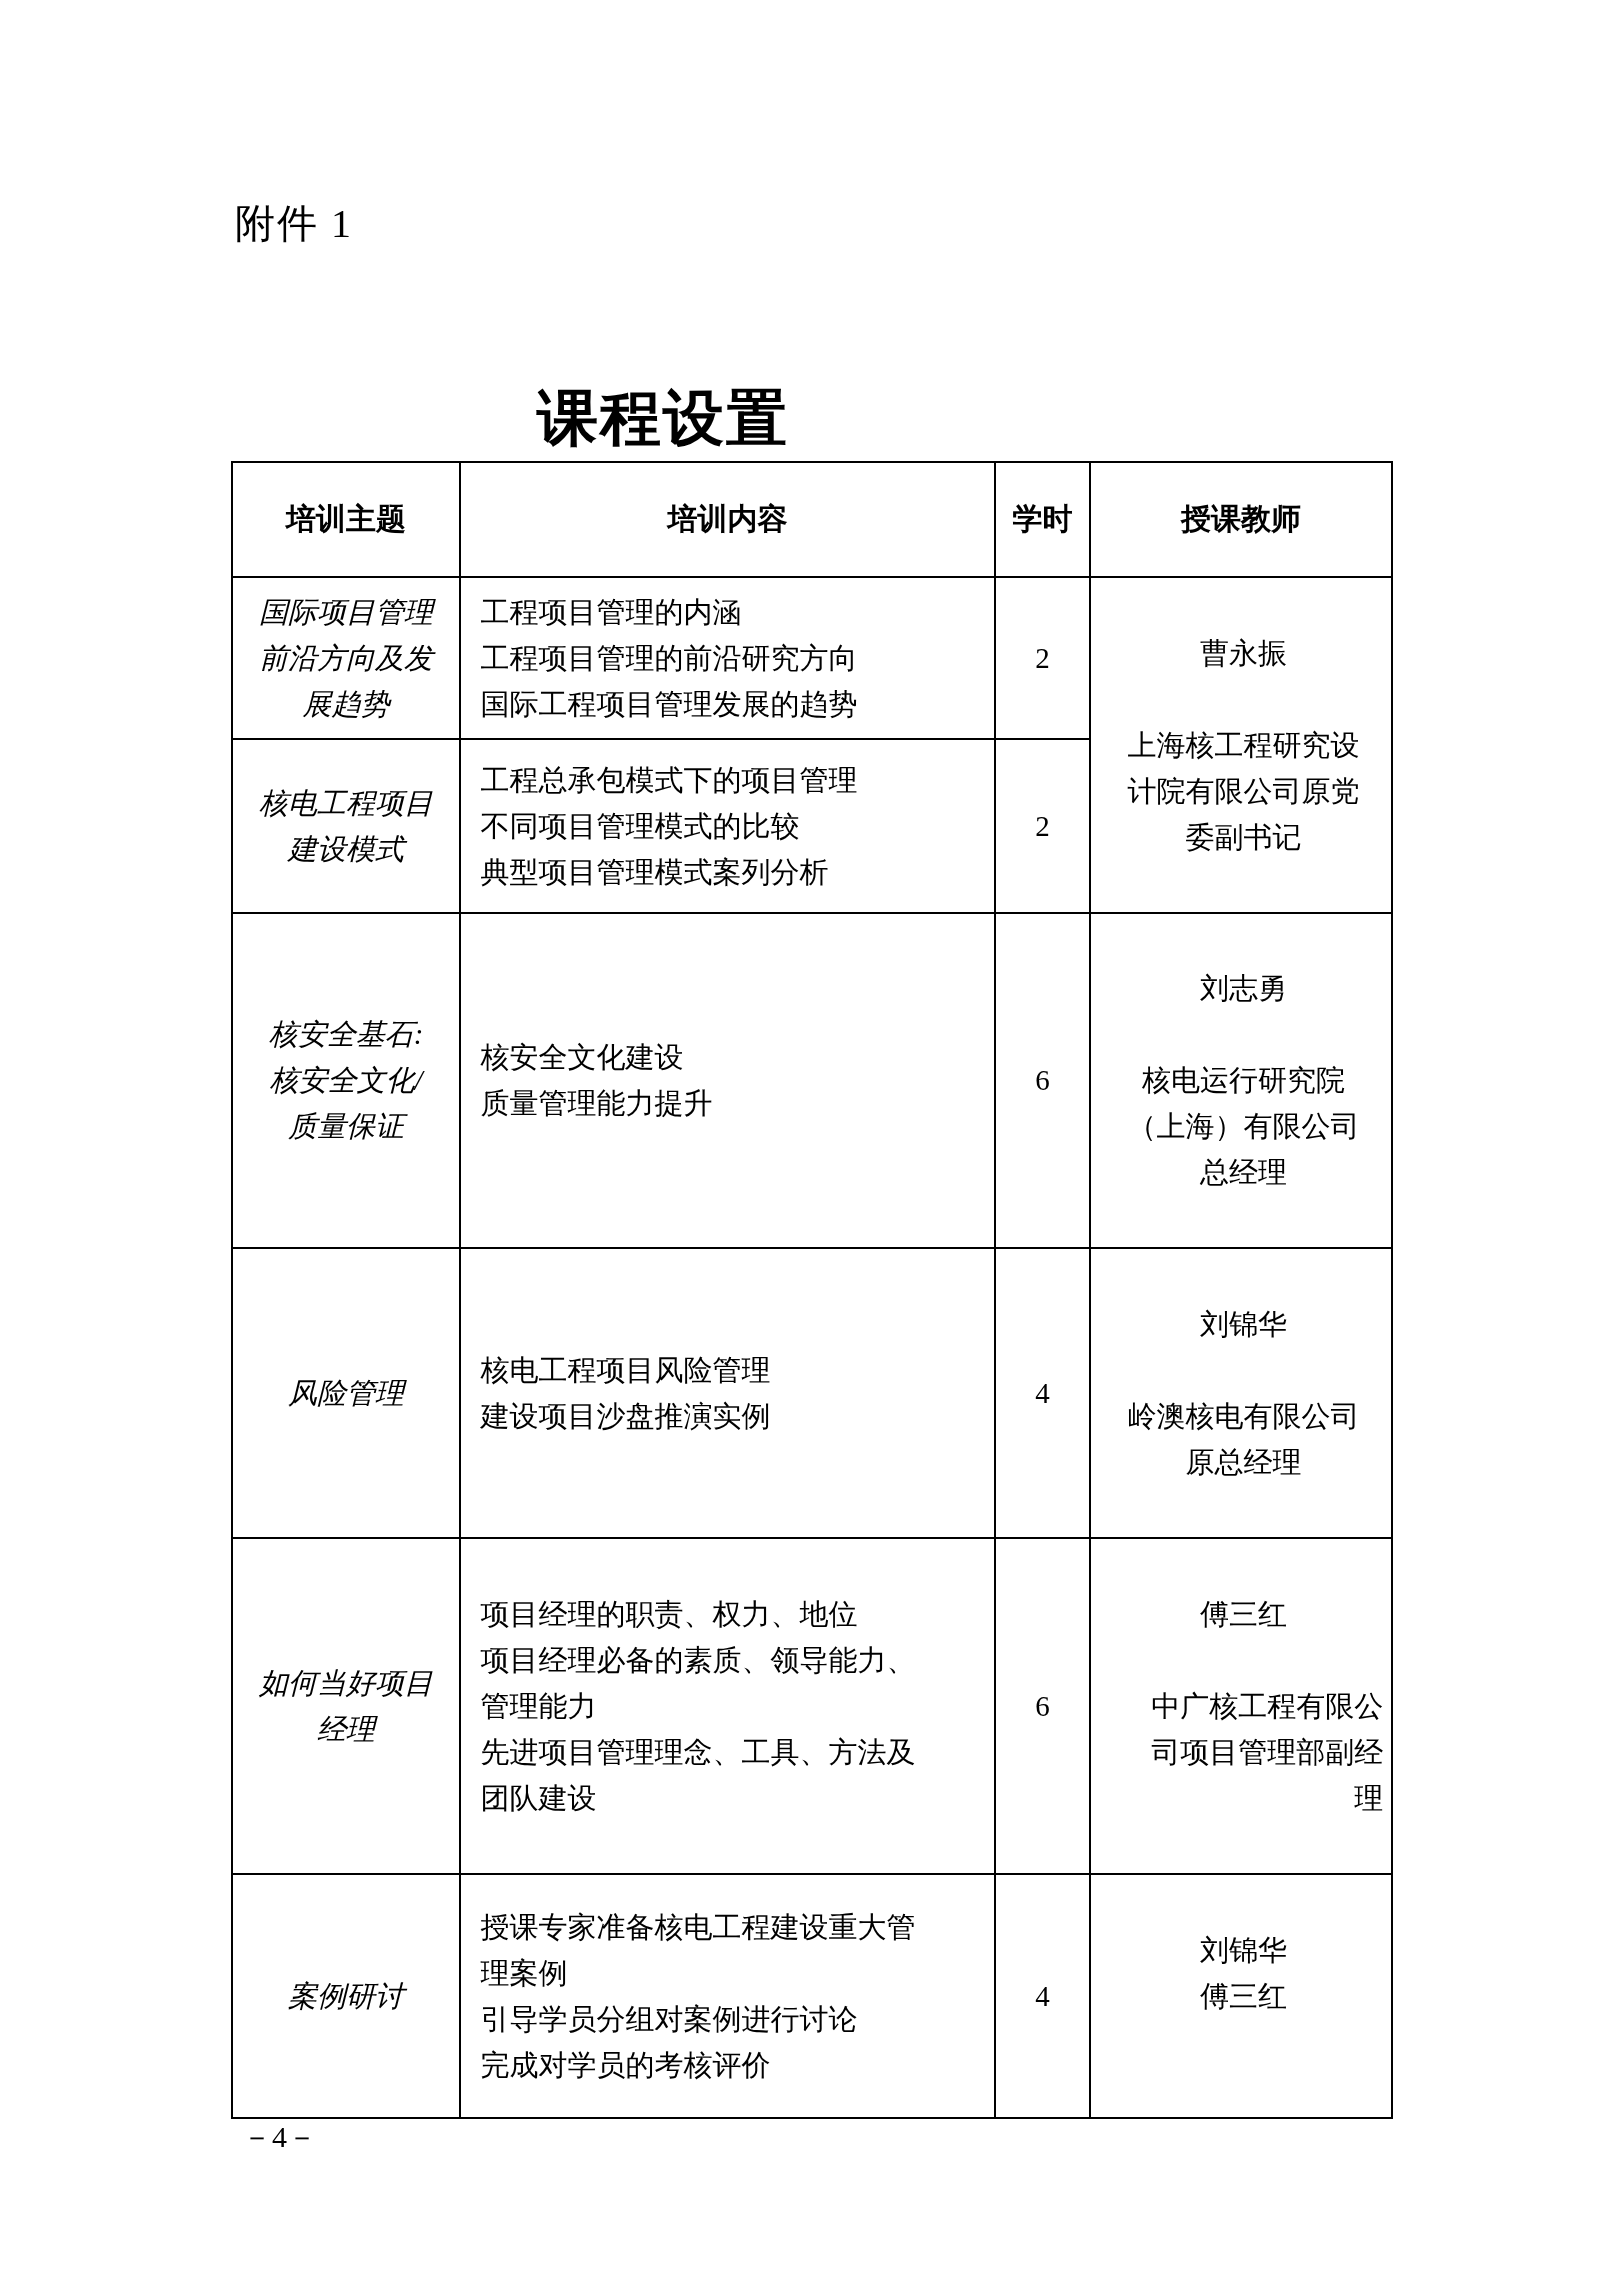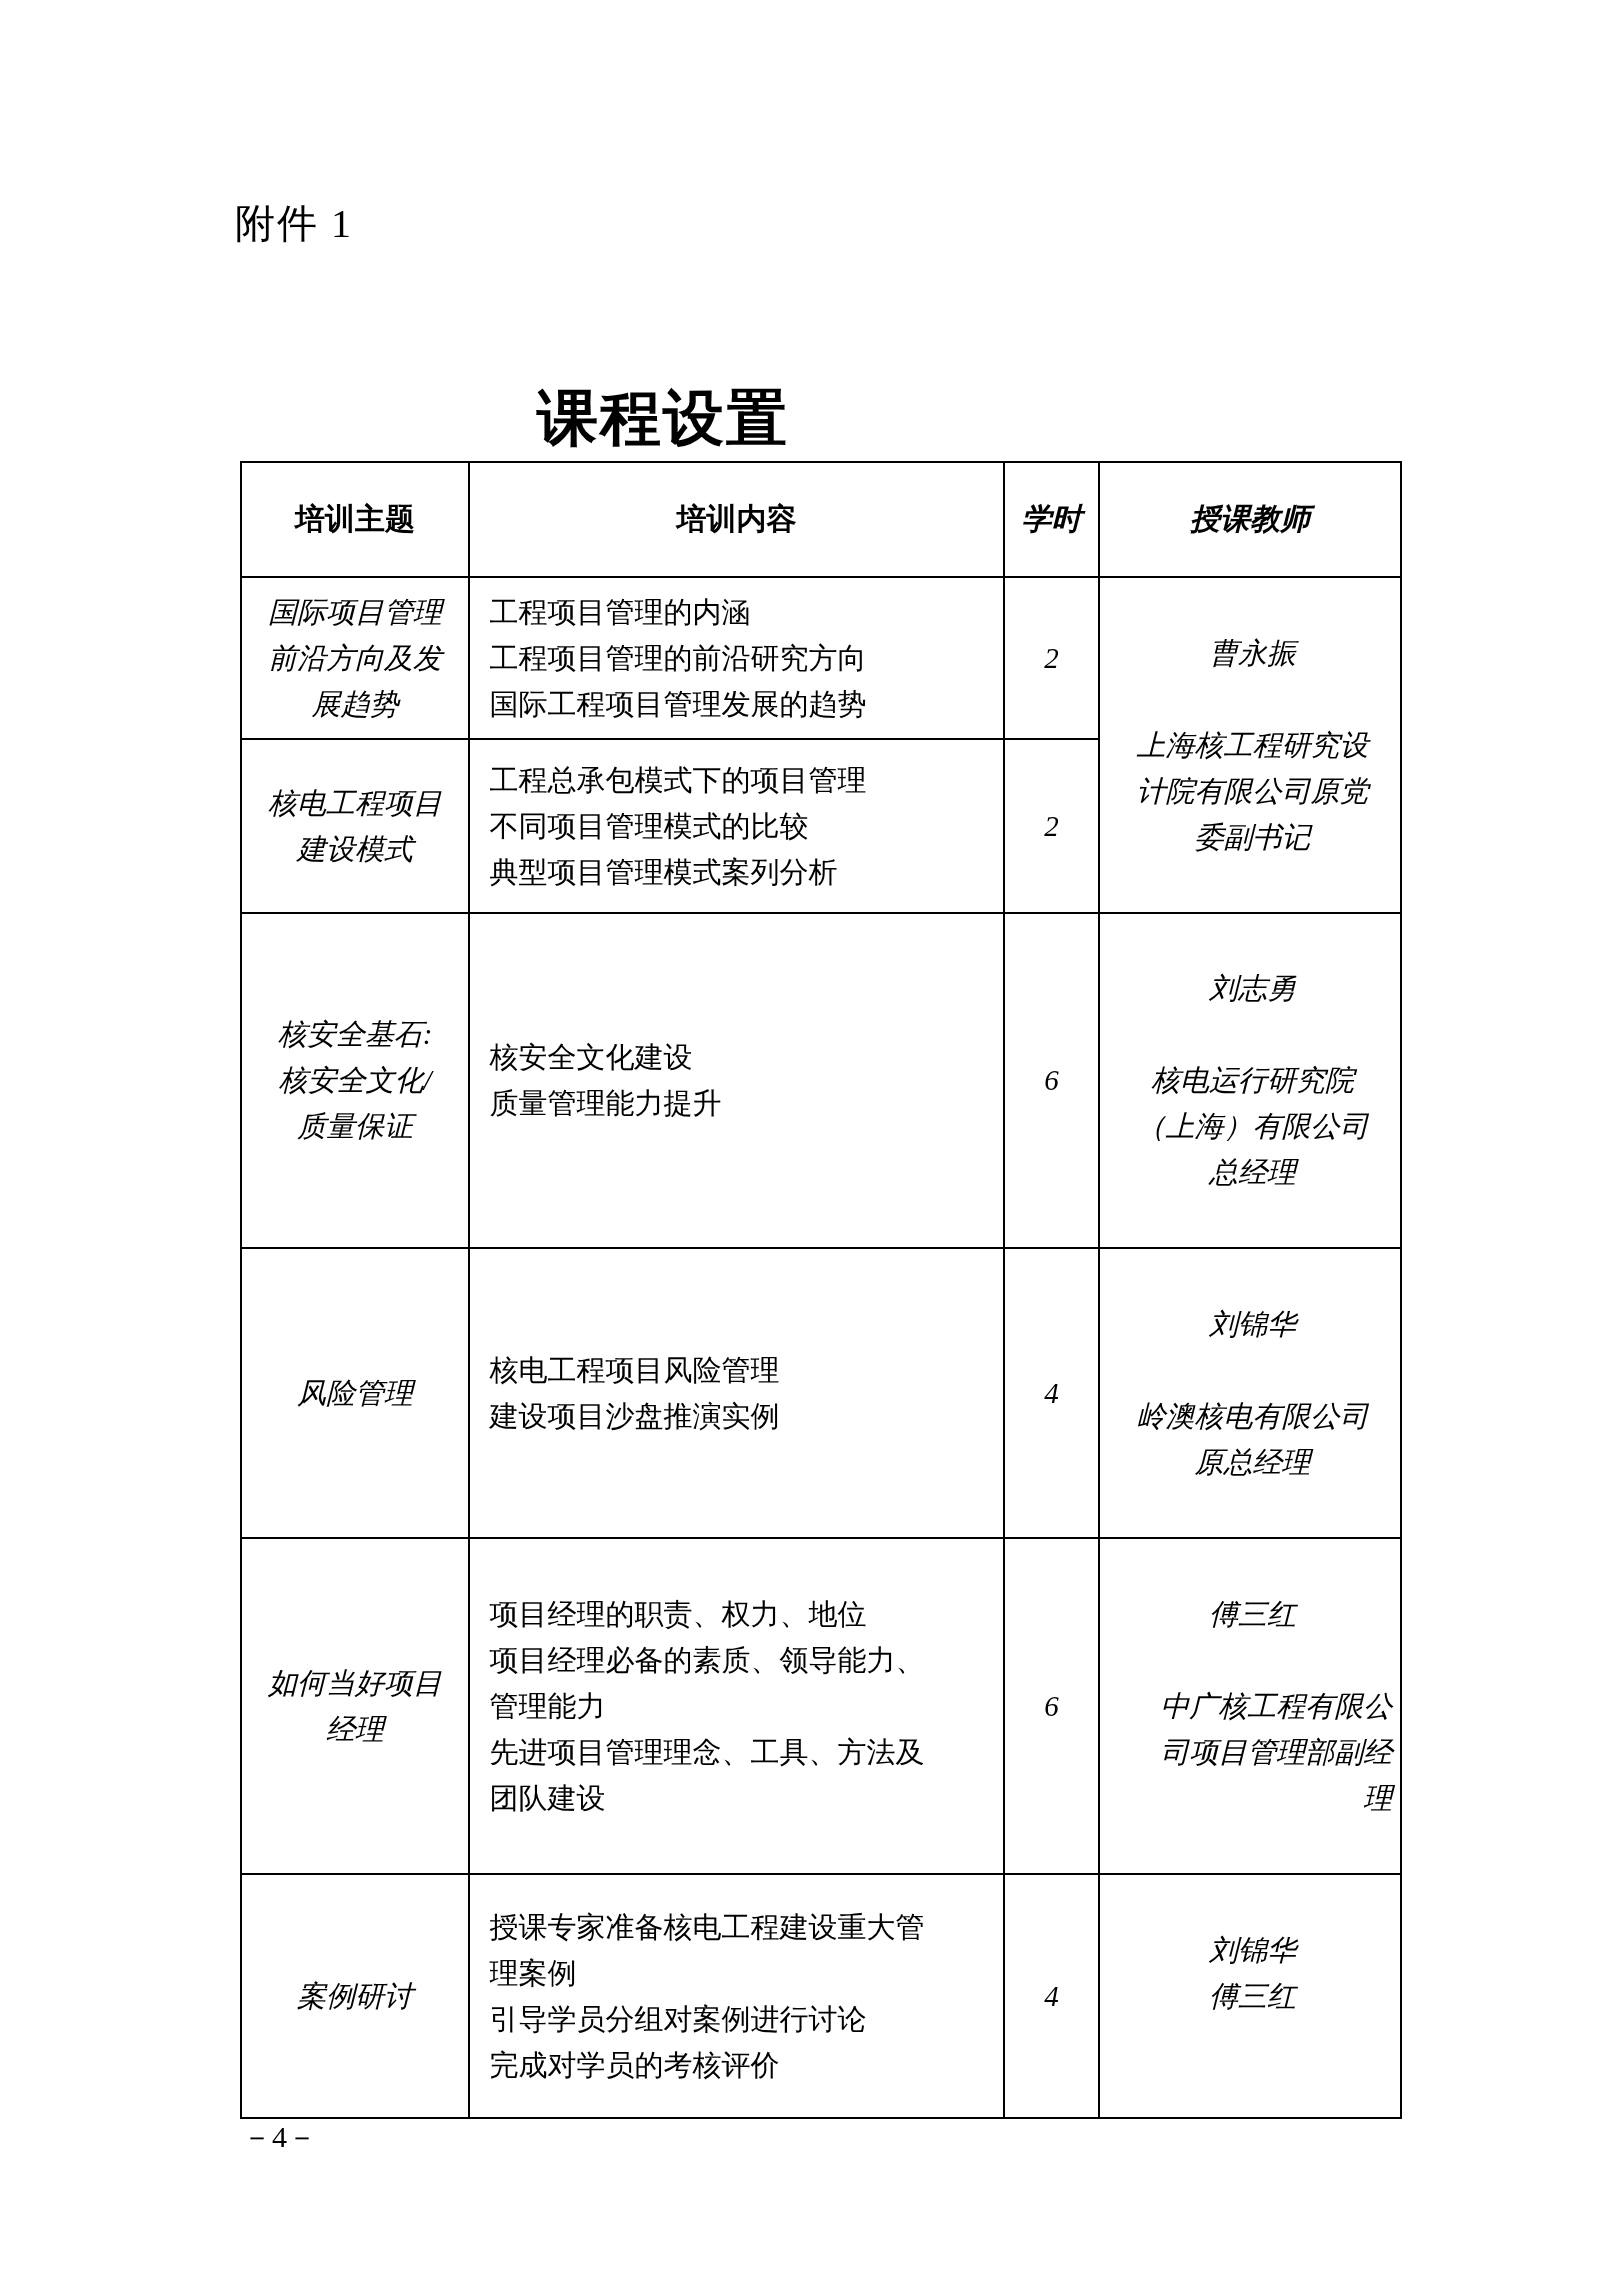--- a/index.html
+++ b/index.html
@@ -28,21 +28,21 @@
     top: 378px;
     width: 100%;
     margin: 0;
     text-align: center;
     font-size: 61px;
     font-weight: bold;
     letter-spacing: 2px;
   }
   table.course-table {
     position: absolute;
-    left: 240px;
+    left: 231px;
     top: 461px;
     width: 1160px;
     border-collapse: collapse;
     table-layout: fixed;
     border: 2.9px solid #000;
   }
   .course-table th, .course-table td {
     border: 2px solid #000;
     vertical-align: middle;
     font-size: 29px;
@@ -74,21 +74,21 @@
     margin-left: 36px;
   }
   td.hours {
     text-align: center;
   }
   td.teacher {
     text-align: center;
     padding-left: 13px;
     padding-right: 7.8px;
   }
-  .b-left-thick { border-left-width: 2.9px !important; font-style: italic; }
+  .b-left-thick { border-left-width: 2.9px !important; }
   tr.thick-top > td { border-top-width: 2.9px; }
   .teacher-org.center { text-align: center; }
   .teacher-org.left { text-align: right; padding-left: 3.9px; }
   .teacher-name { text-align: center; }
   .page-footer {
     position: absolute;
     left: 242px;
     top: 2117px;
     font-size: 30px;
   }

